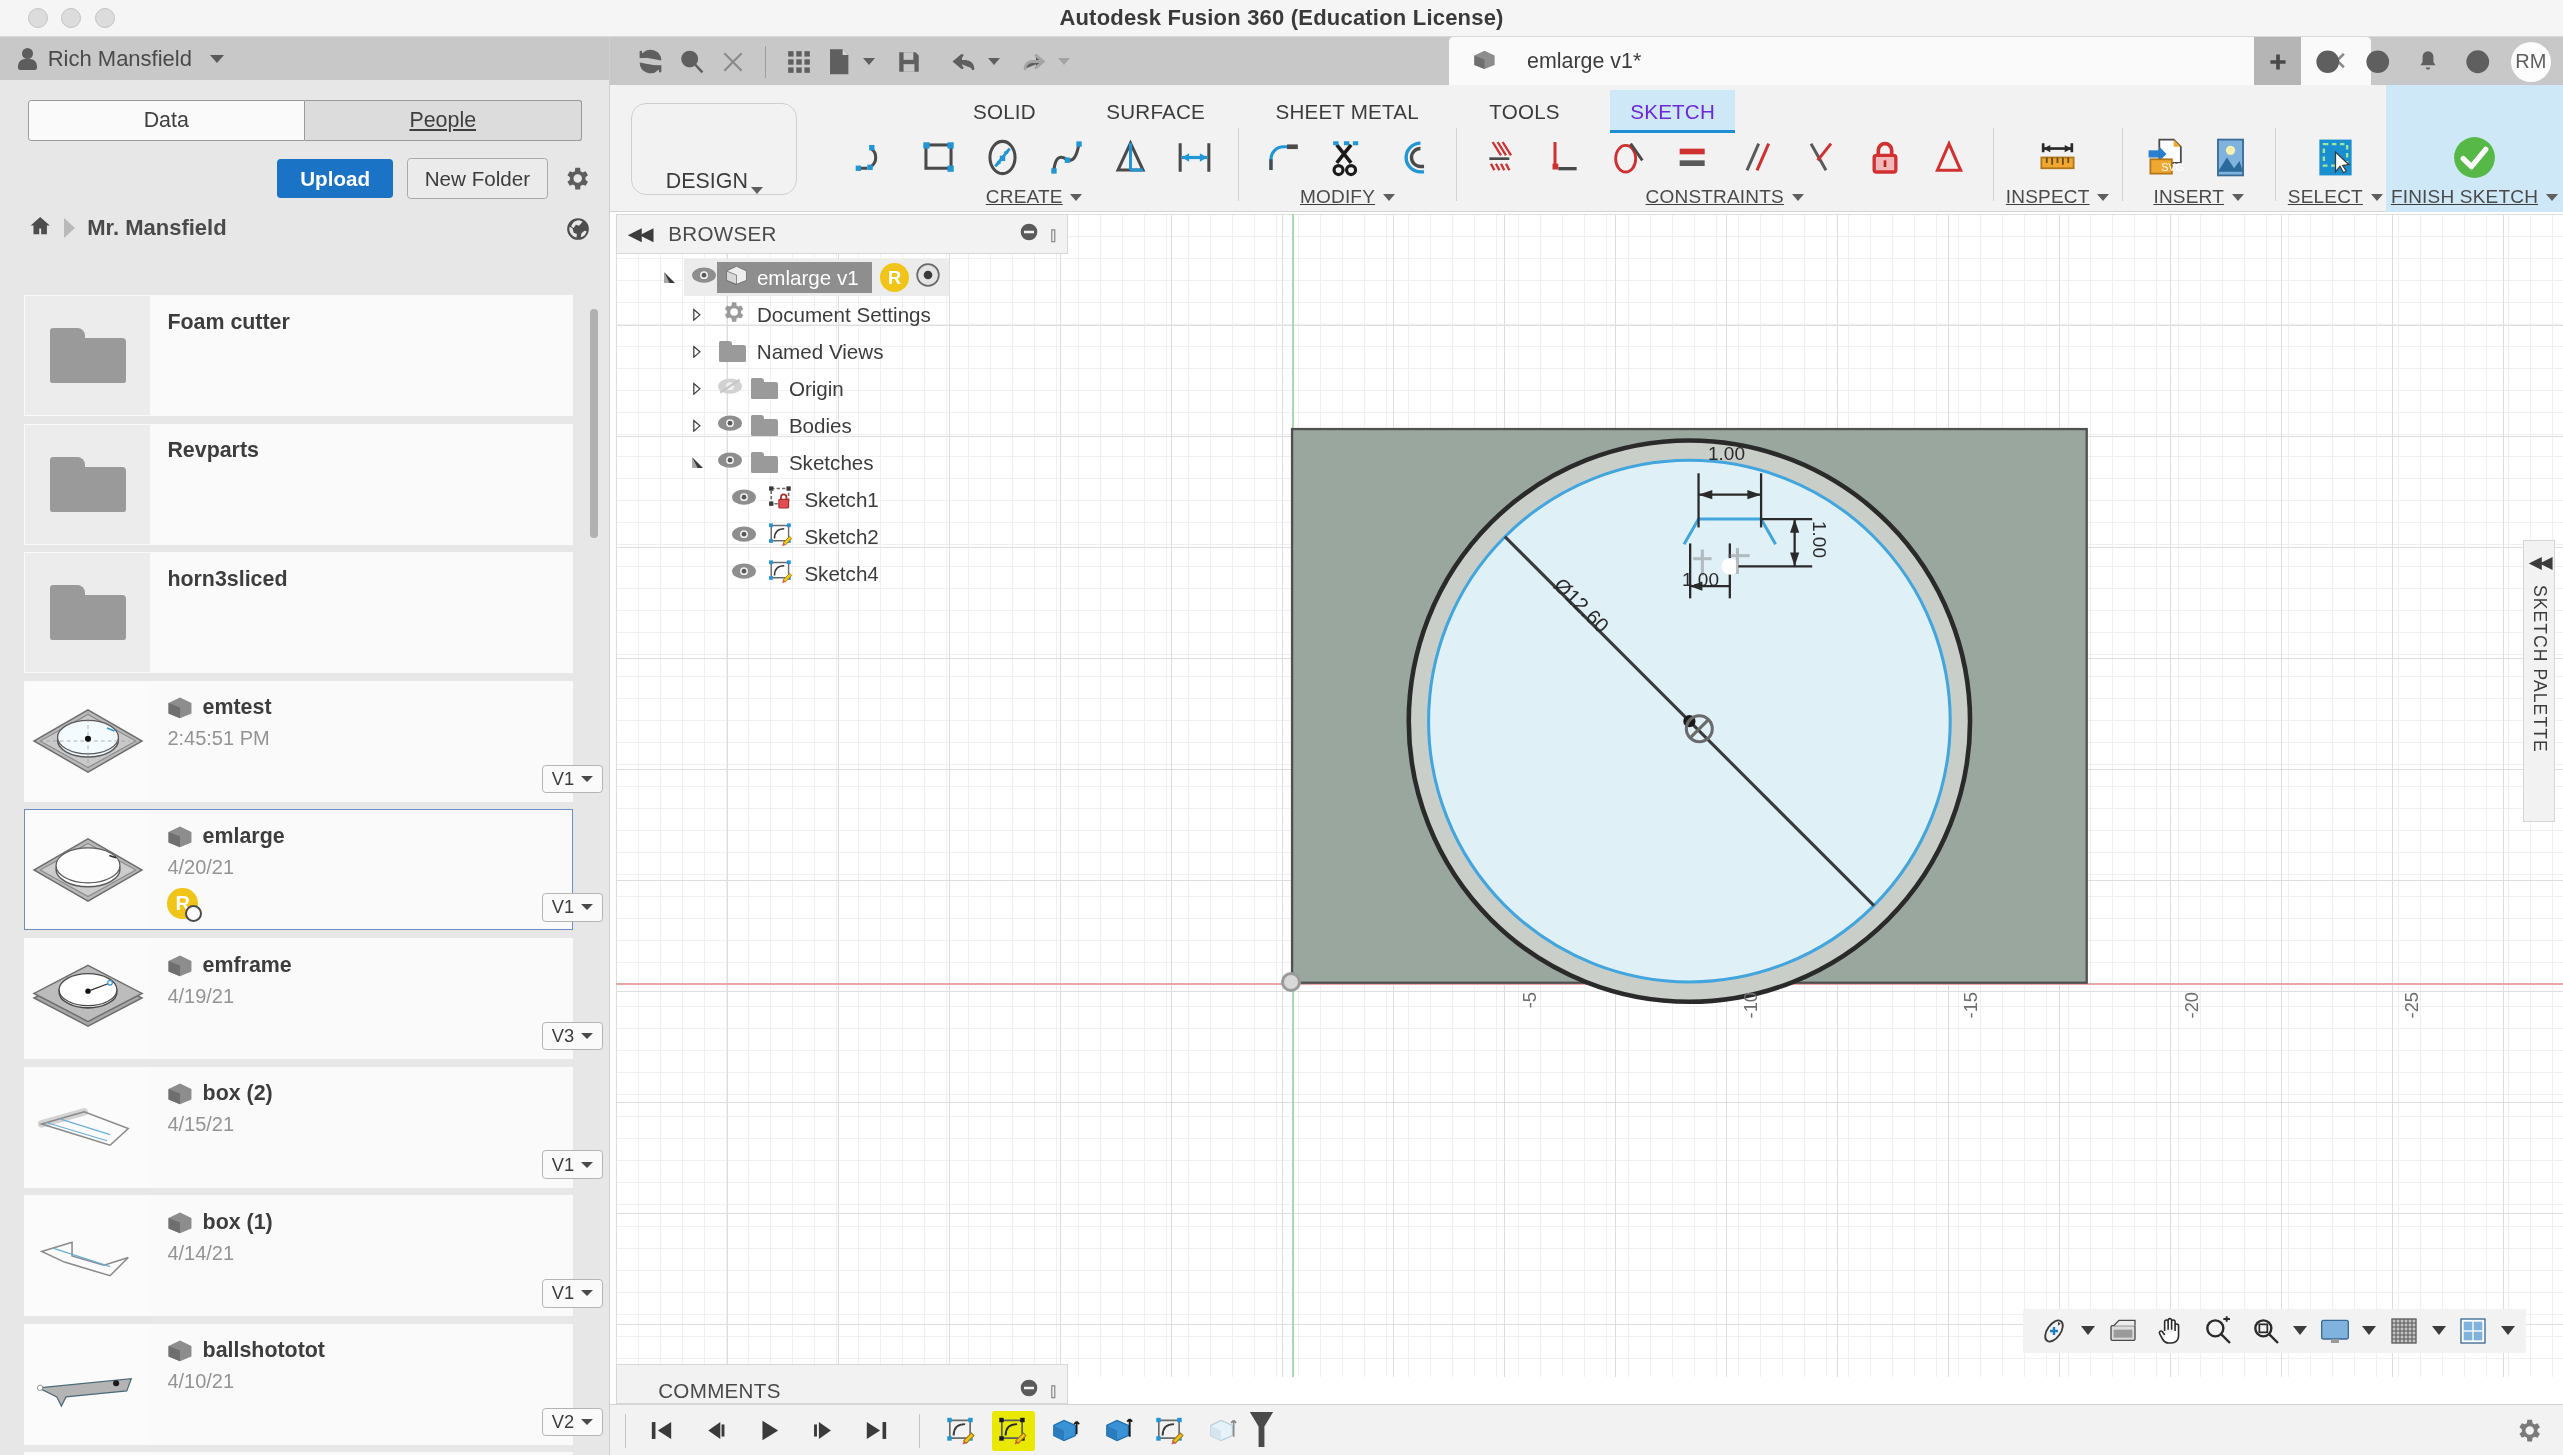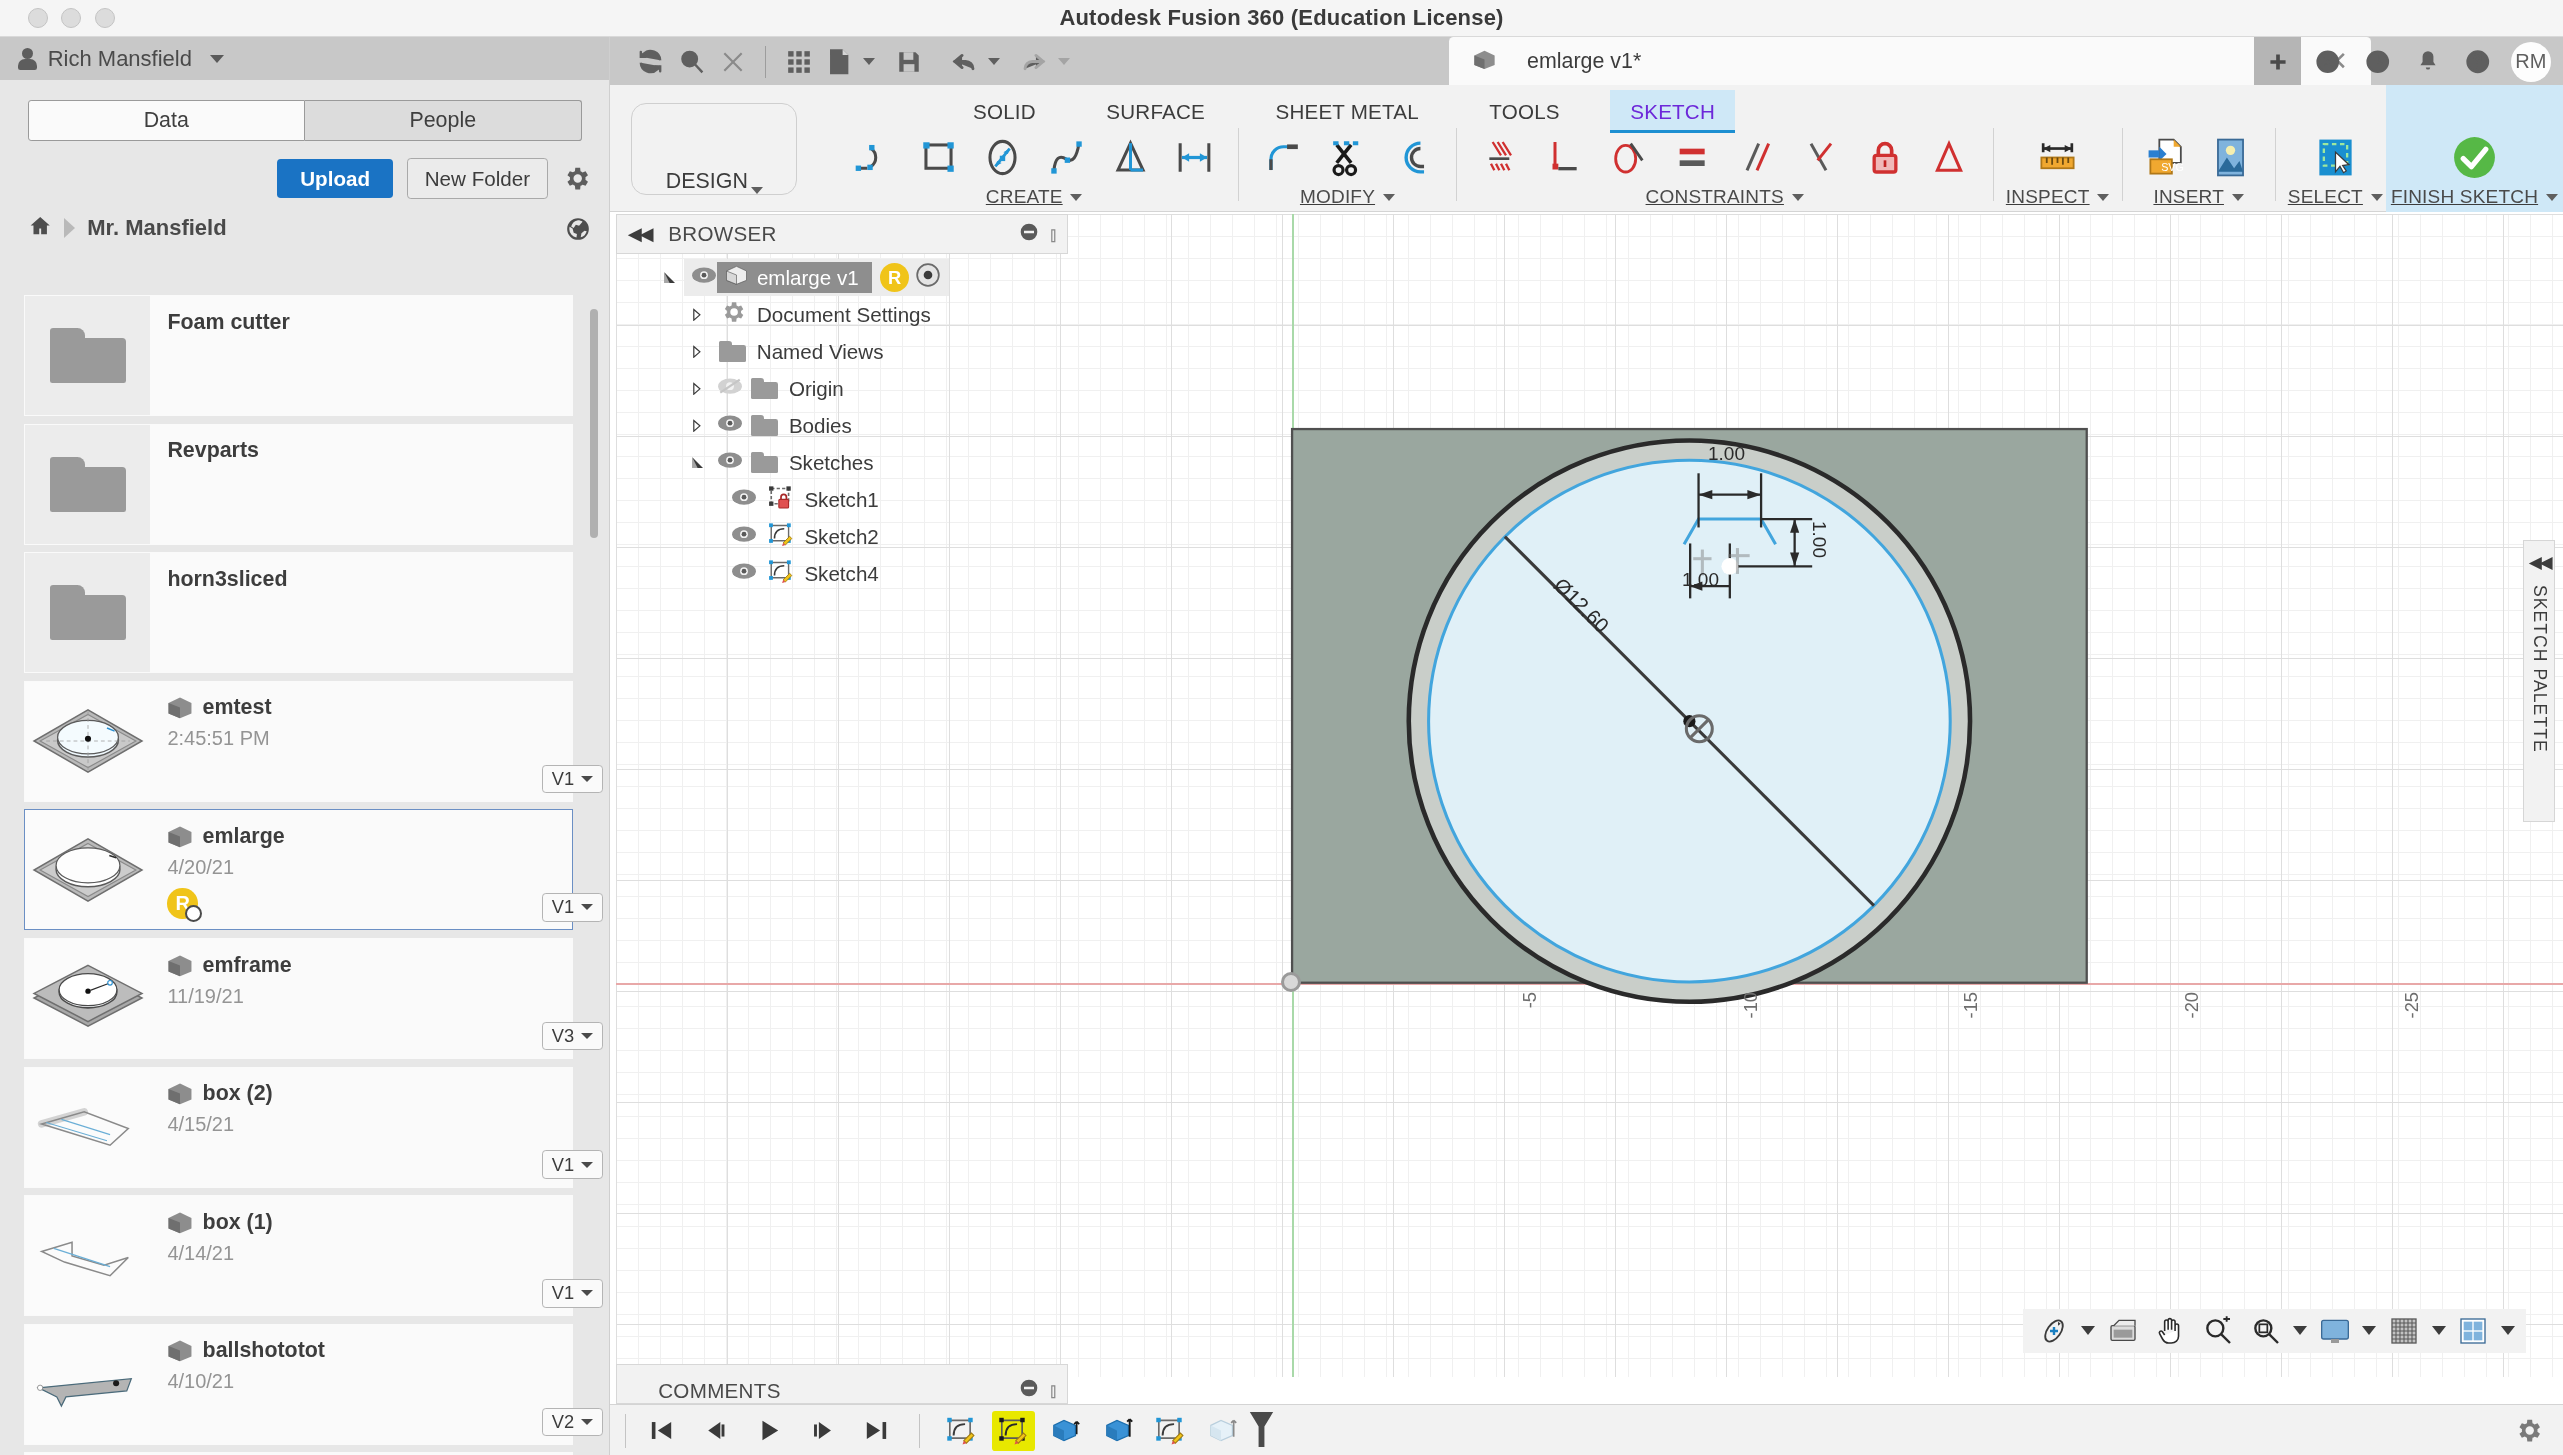--- a/index.html
+++ b/index.html
@@ -39,21 +39,21 @@
   .user-ico::after  { content:""; position:absolute; left:0.8px; top:11.4px; width:19px; height:10.7px; border-radius:6.9px 6.9px 2.3px 2.3px; background:#5d5d5d;}
   .user-name { font-size: 22px; color: #4a4a4a; font-weight: normal; }
   .caret-dn { width:0;height:0;border-left:7.6px solid transparent;border-right:7.6px solid transparent;border-top:8.4px solid #5a5a5a; margin-left:7.6px;}
 
   .seg-wrap { display:flex; margin: 20px 27.5px 0 27.5px; height: 41px; }
   .seg {
     flex:1; display:flex; align-items:center; justify-content:center;
     border:0.8px solid #9a9a9a; font-size:21.4px; color:#3f3f3f;
   }
   .seg.on { background:#fafafa; border-radius:3.1px 0 0 3.1px; }
-  .seg.off{ background:#dcdcdc; border-left:none; border-radius:0 3.1px 3.1px 0; }
+  .seg.off{ background:#dcdcdc; border-left:none; border-radius:0 3.1px 3.1px 0;text-decoration:underline; }
 
   .actions { display:flex; align-items:center; justify-content:flex-end; gap:13.7px; margin: 17px 18.3px 0 0; }
   .btn-primary {
     background:#1a73c4; color:#fff; border-radius:3.8px; padding:7.6px 23px;
     font-size:20.6px; font-weight:bold;
   }
   .btn-plain {
     background:#ebebeb; border:0.8px solid #a9a9a9; border-radius:3.8px; padding:7.6px 17px;
     font-size:20.6px; color:#3c3c3c;
   }
@@ -374,21 +374,21 @@
         <div class="fbody">
           <div class="fname">
             <span class="cube-ico">
               <svg viewBox="0 0 34 30">
                   <polygon points="2,9 17,2 32,9 32,23 17,29 2,23" fill="#8d8d8d"></polygon>
                   <polygon points="2,9 17,15 17,29 2,23" fill="#6f6f6f"></polygon>
                 </svg>
             </span>
             <span>emframe</span>
           </div>
-          <div class="fdate">11/19/21</div>
+          <div class="fdate">4/19/21</div>
           <div class="vbadge">
               <span>V3</span>
               <i></i>
             </div>
         </div>
       </div>
 
       <div class="fitem">
         <div class="fthumb white">
           <svg width="114" height="76" viewBox="0 0 150 100">

